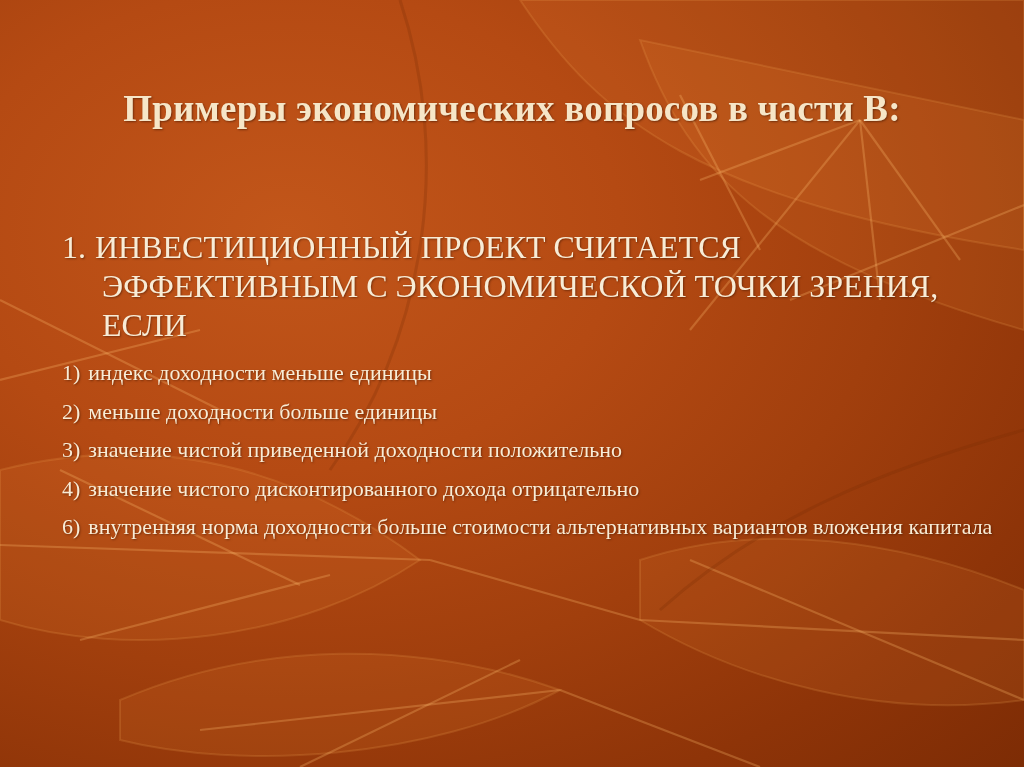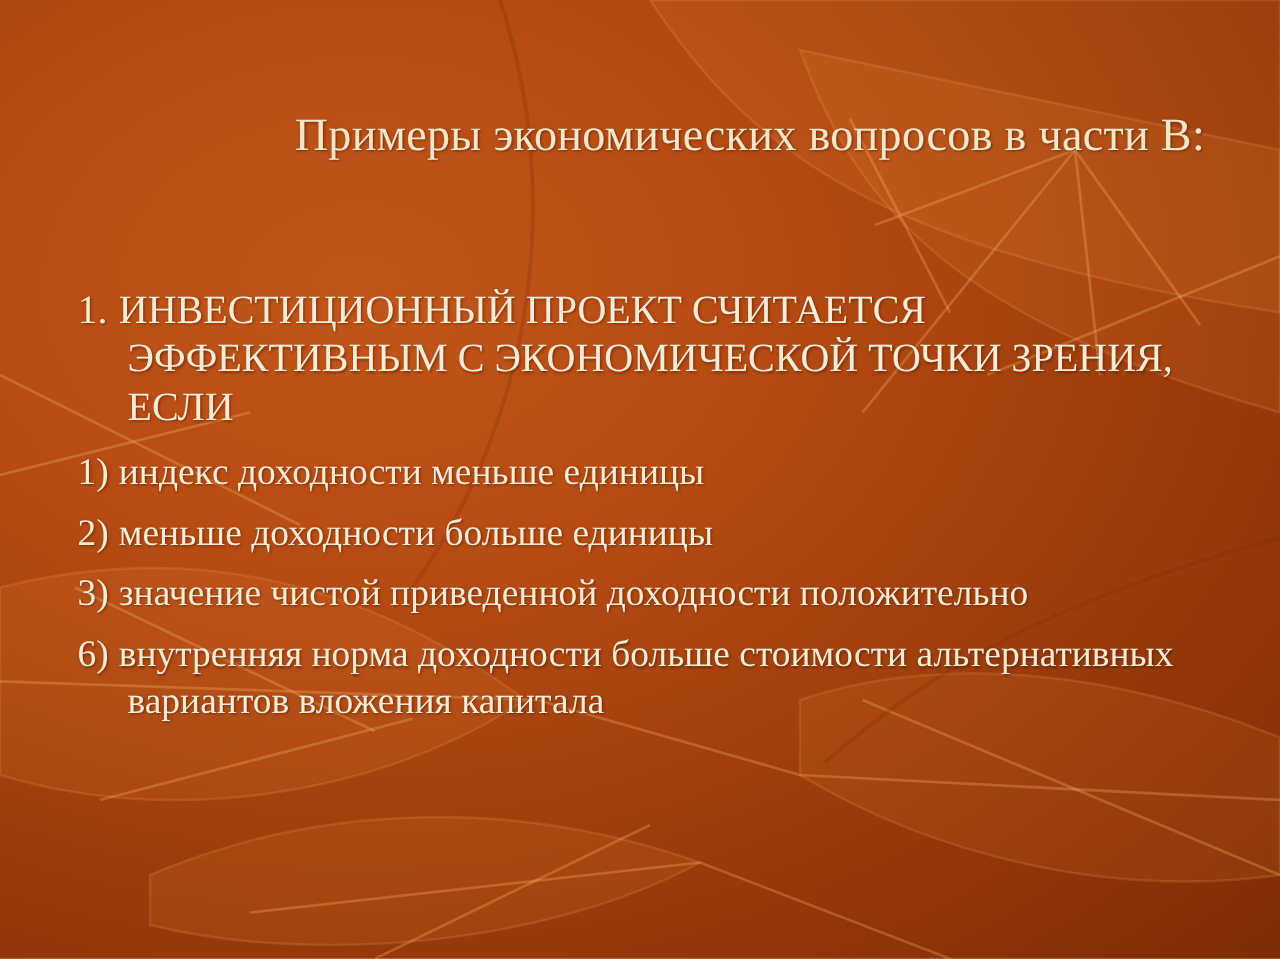--- a/index.html
+++ b/index.html
@@ -28,26 +28,27 @@
     position: relative;
     z-index: 5;
     width: 100%;
     height: 100%;
   }
   .title {
     position: absolute;
     top: 82px;
     left: 60px;
     width: 904px;
-    text-align: right;
+    text-align: center;
     color: #f6e6c8;
     font-size: 37px;
     line-height: 1.45;
     letter-spacing: 0.2px;
     text-shadow: 1px 1px 2px rgba(60,20,0,0.55);
+    font-weight: bold;
   }
   .body {
     position: absolute;
     top: 228px;
     left: 46px;
     width: 950px;
     color: #f8ecd6;
   }
   .q-head {
     font-size: 32px;
@@ -55,21 +56,21 @@
     text-indent: 0;
     padding-left: 56px;
     margin-bottom: 14px;
     text-shadow: 1px 1px 2px rgba(60,20,0,0.5);
   }
   .q-head .num {
     margin-left: -40px;
     padding-right: 9px;
   }
   .opt {
-    font-size: 30px;
+    font-size: 22px;
     line-height: 1.25;
     padding-left: 56px;
     margin-bottom: 11px;
     text-shadow: 1px 1px 2px rgba(60,20,0,0.5);
   }
   .opt .num {
     margin-left: -40px;
     padding-right: 8px;
   }
   .opt.two-line {
@@ -128,20 +129,23 @@
       </div>
 
       <div class="opt">
         <span class="num">2)</span><span>меньше доходности больше единицы</span>
       </div>
 
       <div class="opt">
         <span class="num">3)</span><span>значение чистой приведенной доходности положительно</span>
       </div>
 
+      <div class="opt">
+        <span class="num">4)</span><span>значение чистого дисконтированного дохода отрицательно</span>
+      </div>
 
 
       <div class="opt two-line">
         <span class="num">6)</span><span>внутренняя норма доходности больше стоимости альтернативных вариантов вложения капитала</span>
       </div>
 
     </div>
   </div>
 </div>
 

